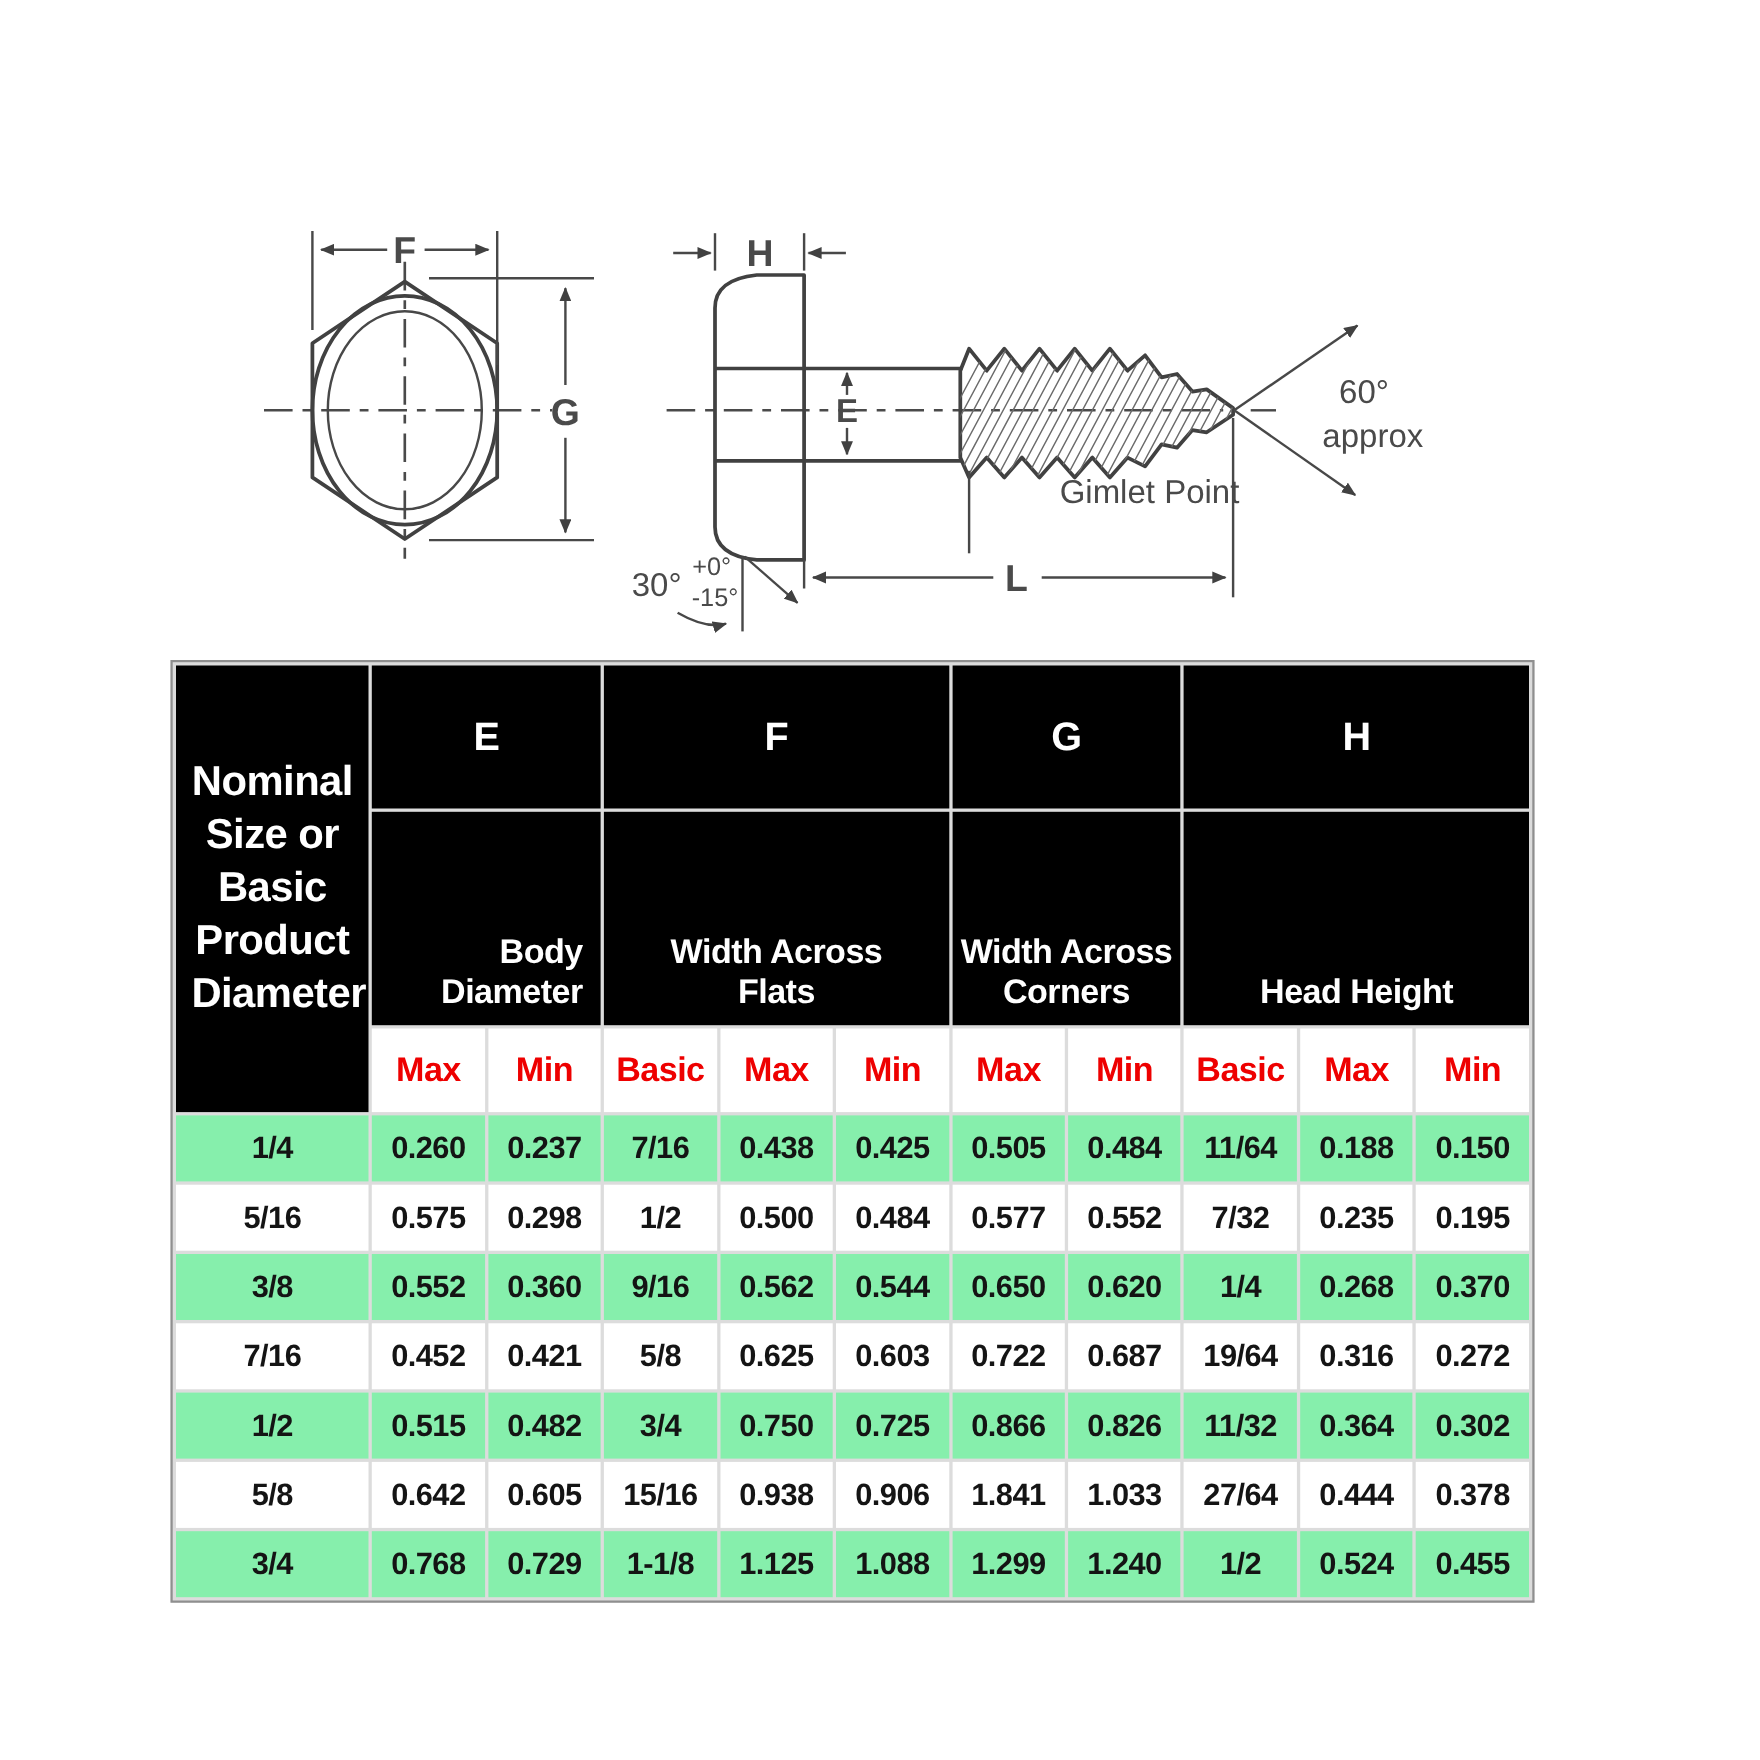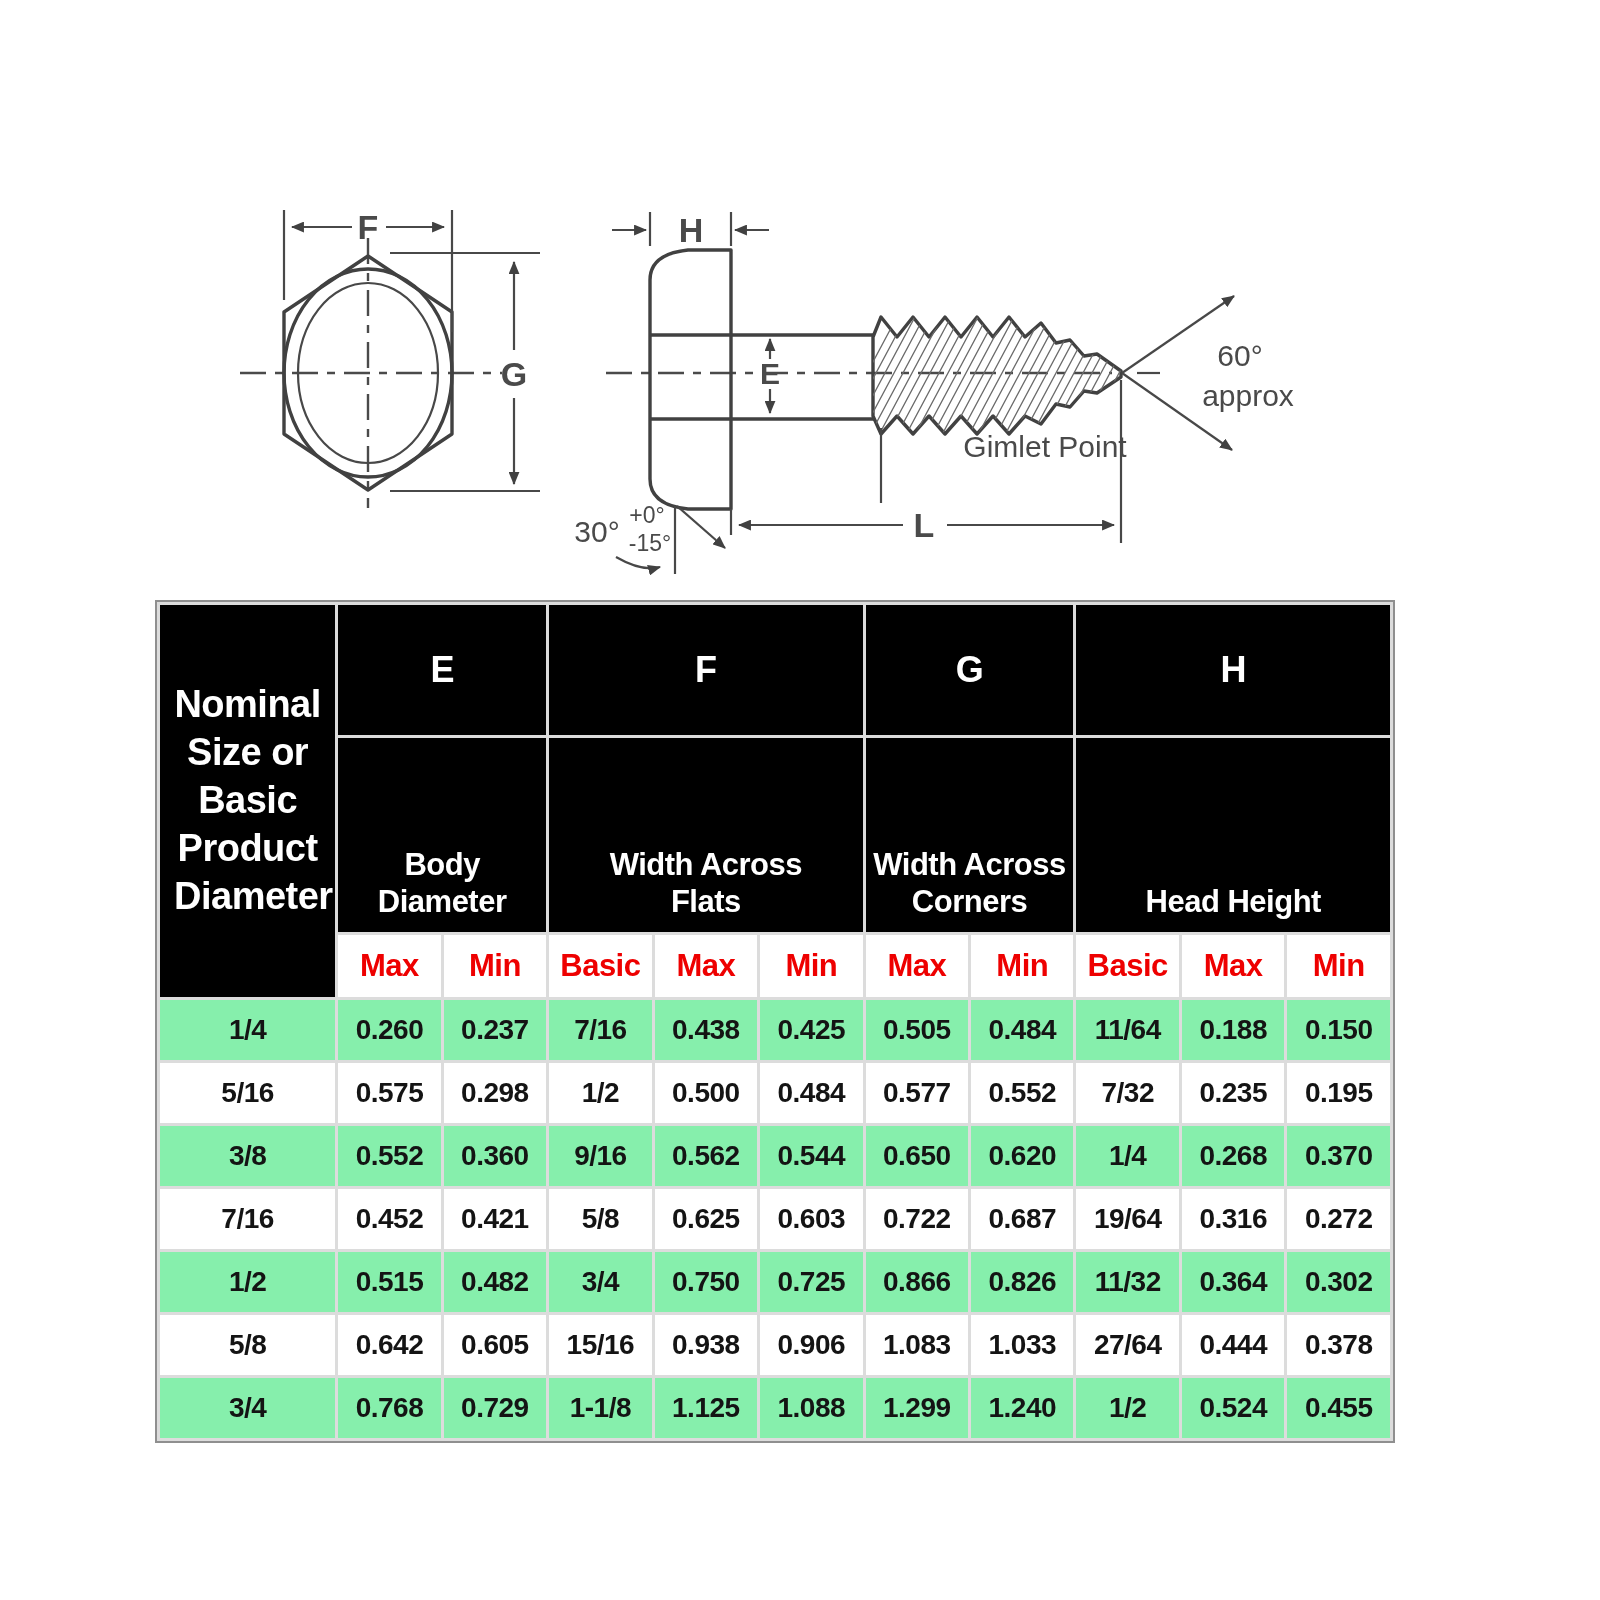--- a/index.html
+++ b/index.html
@@ -22,22 +22,22 @@
     position:absolute;left:155px;top:600px;width:1240px;
     border-collapse:separate;border-spacing:3px;table-layout:fixed;
     background:#dcdcdc;border:2px solid #8f8f8f;
   }
   .spec th,.spec td{padding:0;text-align:center;overflow:hidden;}
   .hdr{background:#000000;color:#ffffff;font-weight:bold;letter-spacing:-0.5px;}
   .band1 th{height:130px;font-size:36px;}
   .band1 th.corner{font-size:38px;line-height:1.26;vertical-align:middle;padding:0 14px;}
   .band2 th{height:182px;font-size:31px;vertical-align:bottom;padding-bottom:12px;line-height:1.2;}
   .band2 .descpad{margin:0 auto;}
-  .w170{max-width:175px;} .w240{max-width:245px;} .w205{max-width:205px;} .w300{max-width:300px;}
-  .subrow th{height:62px;background:#ffffff;color:#ee0000;font-size:31px;font-weight:bold;letter-spacing:-0.5px;}
+  .w170{max-width:175px;text-align:right;} .w240{max-width:245px;} .w205{max-width:205px;} .w300{max-width:300px;}
+  .subrow th{height:76px;background:#ffffff;color:#ee0000;font-size:31px;font-weight:bold;letter-spacing:-0.5px;}
   .data td{height:60px;font-size:28px;font-weight:bold;color:#141414;letter-spacing:-0.5px;background:#ffffff;}
   .data.alt td{background:#86efac;}
 </style>
 </head>
 <body>
 
 <svg class="diagram" viewBox="0 150 1600 460">
   <defs>
     <marker id="arr" viewBox="0 0 12 10" refX="11" refY="5" markerWidth="13" markerHeight="11" orient="auto" markerUnits="userSpaceOnUse">
       <path d="M0,0 L12,5 L0,10 Z" fill="#414141"></path>
@@ -242,21 +242,21 @@
     <td>0.364</td>
     <td>0.302</td>
   </tr>
   <tr class="data">
     <td>5/8</td>
     <td>0.642</td>
     <td>0.605</td>
     <td>15/16</td>
     <td>0.938</td>
     <td>0.906</td>
-    <td>1.083</td>
+    <td>1.841</td>
     <td>1.033</td>
     <td>27/64</td>
     <td>0.444</td>
     <td>0.378</td>
   </tr>
   <tr class="data alt">
     <td>3/4</td>
     <td>0.768</td>
     <td>0.729</td>
     <td>1-1/8</td>

